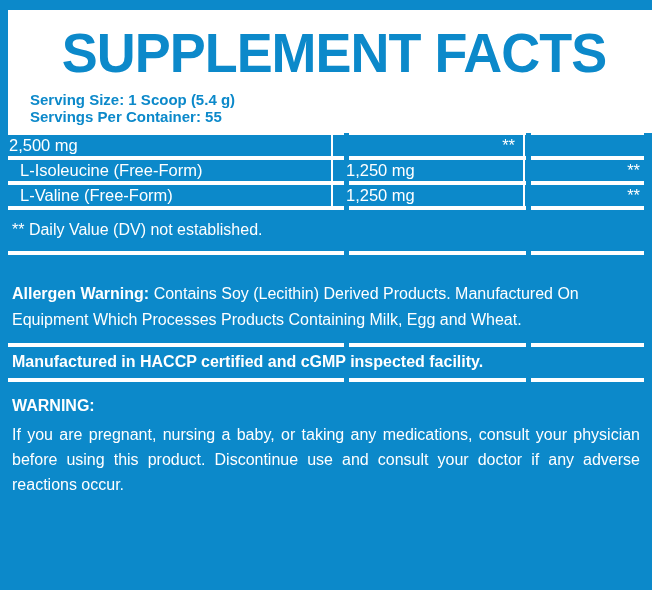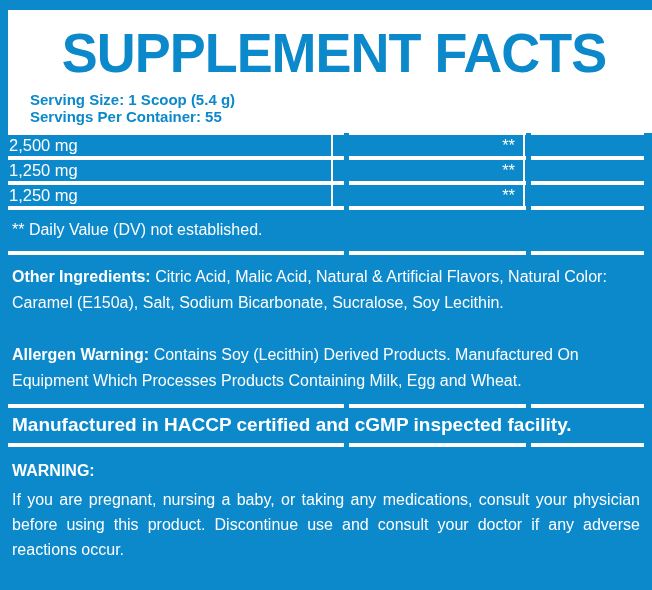--- a/index.html
+++ b/index.html
@@ -88,21 +88,21 @@
   .para{
     padding:7px 12px 0 12px;
     font-size:16px;
     line-height:26px;
   }
   .para b, .footnotes b{font-weight:700;}
   .other-ing{margin-top:2px;}
   .allergen-spacer{height:19px;}
   .mfg{
     padding:6px 12px 7px 12px;
-    font-size:19px;
+    font-size:16px;
     font-weight:700;
   }
   .warning{
     padding:12px 12px 0 12px;
     font-size:16px;
   }
   .warning .w-label{font-weight:700;line-height:24px;}
   .warning .w-text{
     margin-top:4px;
     line-height:25px;
@@ -130,39 +130,40 @@
 
       <div class="sep thin"></div>
 
       <div class="trow">
         <span class="c2">2,500 mg</span>
         <span class="c3">**</span>
       </div>
       <div class="sep"></div>
 
       <div class="trow">
+        <span class="c1">L-Isoleucine (Free-Form)</span>
         <span class="c2">1,250 mg</span>
         <span class="c3">**</span>
       </div>
       <div class="sep"></div>
 
       <div class="trow">
+        <span class="c1">L-Valine (Free-Form)</span>
         <span class="c2">1,250 mg</span>
         <span class="c3">**</span>
       </div>
       <div class="sep"></div>
     </div>
 
     <div class="footnotes">
       <div>** Daily Value (DV) not established.</div>
     </div>
 
     <div class="sep" style="margin-top:8px;"></div>
 
-    <div class="para other-ing"><b>Other Ingredients:</b><span> Citric Acid, Malic Acid, Natural &amp; Artificial Flavors, Natural Color: Caramel (E150a), Salt, Sodium Bicarbonate, Sucralose, Soy Lecithin.</span></div>
 
     <div class="allergen-spacer"></div>
 
     <div class="para"><b>Allergen Warning:</b><span> Contains Soy (Lecithin) Derived Products. Manufactured On Equipment Which Processes Products Containing Milk, Egg and Wheat.</span></div>
 
     <div class="sep" style="margin-top:10px;"></div>
 
     <div class="mfg">Manufactured in HACCP certified and cGMP inspected facility.</div>
 
     <div class="sep"></div>

